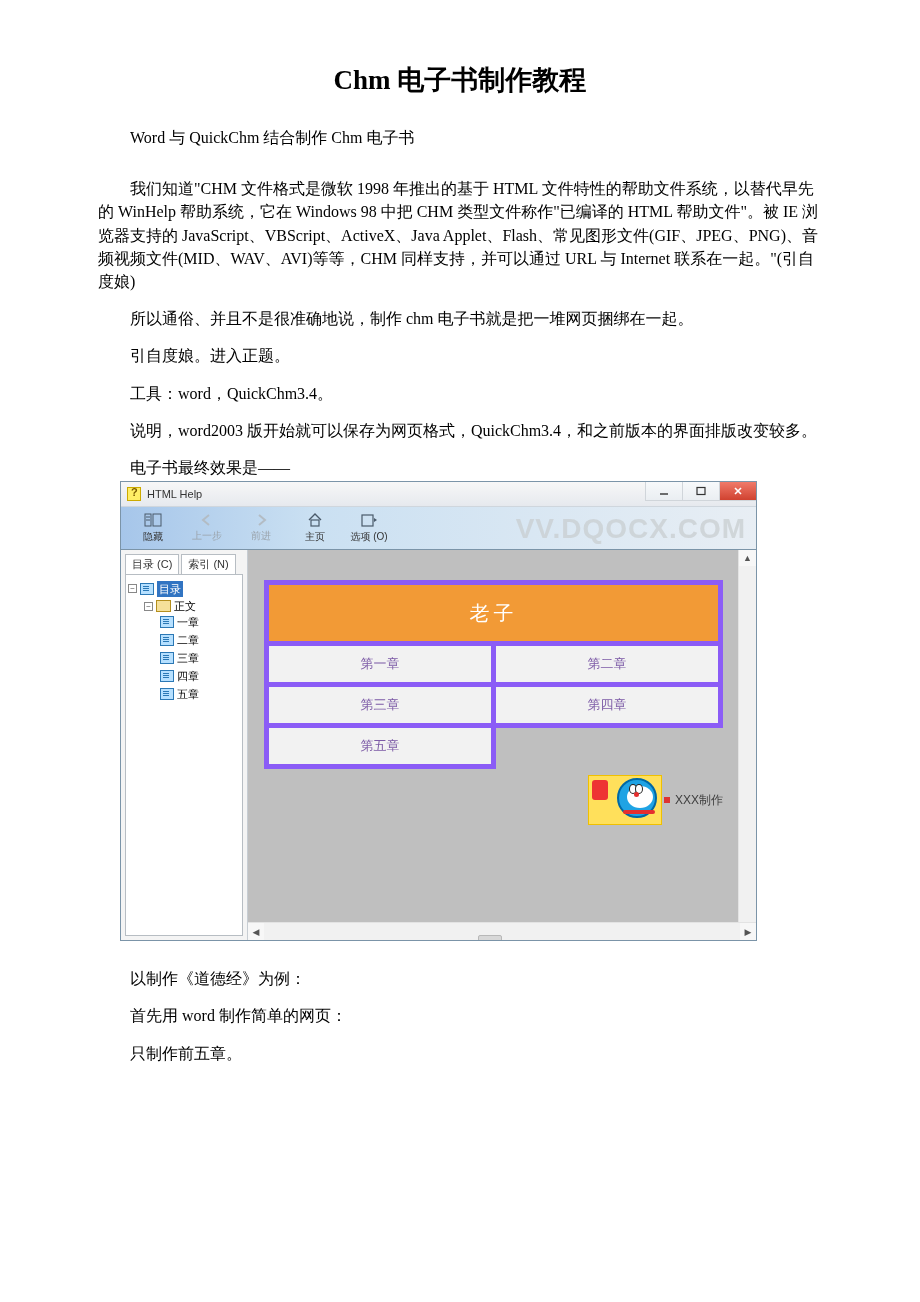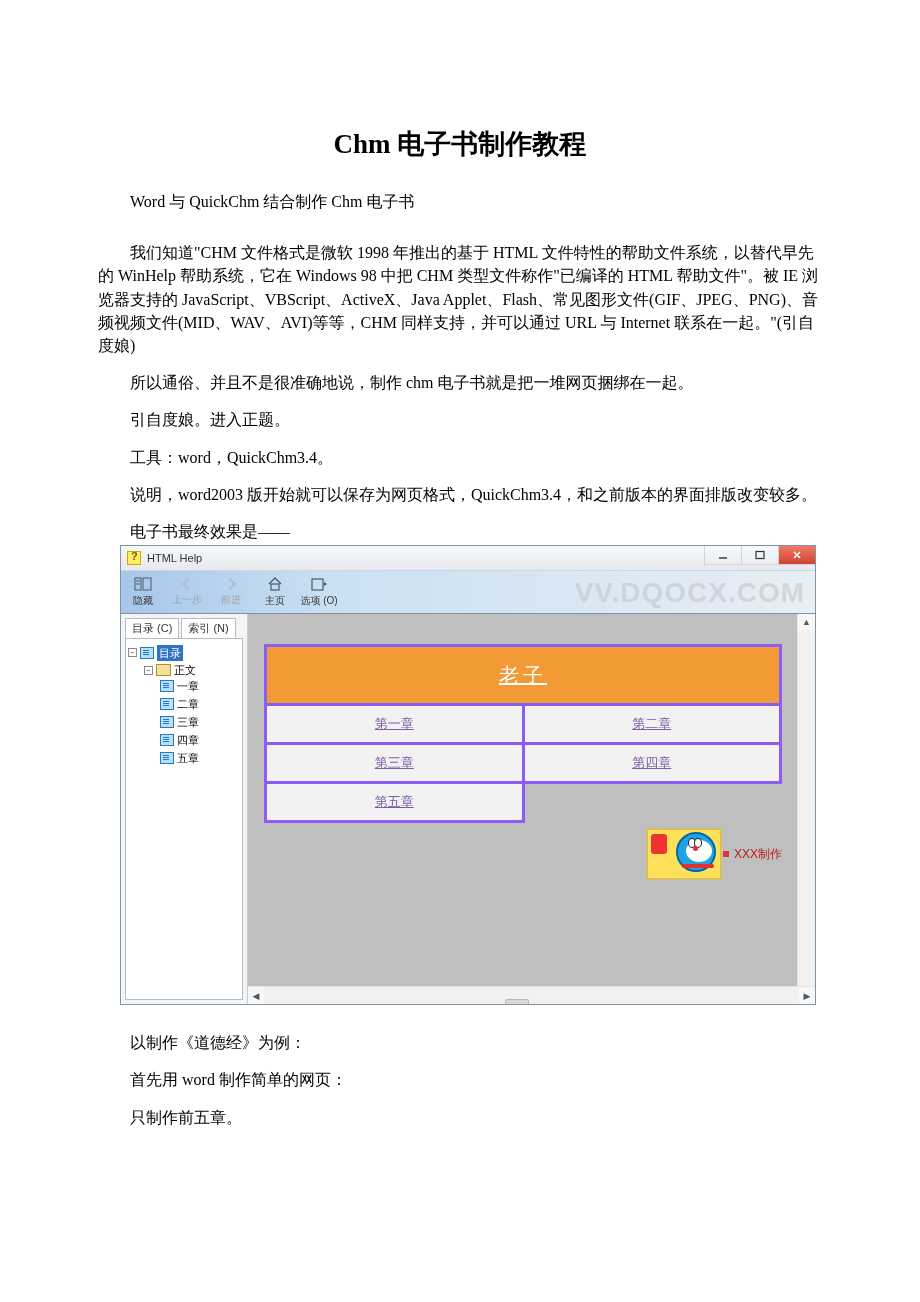--- a/index.html
+++ b/index.html
@@ -3,21 +3,21 @@
 <meta charset="utf-8">
 <style>
   body {
     margin: 0;
     padding: 0;
     background: #fff;
     font-family: "SimSun", "Times New Roman", serif;
     width: 920px;
   }
   .page {
-    padding: 108px 98px 60px 98px;
+    padding: 44px 98px 60px 98px;
     box-sizing: border-box;
     width: 920px;
   }
   .title {
     font-family: "Times New Roman", "SimSun", serif;
     font-size: 27px;
     font-weight: bold;
     text-align: center;
     margin-bottom: 28px;
   }
@@ -27,21 +27,21 @@
     line-height: 1.45;
     text-indent: 2em;
     margin: 0 0 14px 0;
   }
   .para.nogap { margin-bottom: 2px; }
   .intro-block { margin-bottom: 28px; }
 
   
   .chm-window {
     margin-left: 2em;
-    width: 696px;
+    width: 637px;
     border: 1px solid #7b94a8;
     font-family: "Microsoft YaHei", Tahoma, sans-serif;
     font-size: 11px;
     box-sizing: border-box;
     margin-bottom: 26px;
   }
   .titlebar {
     height: 24px;
     background: linear-gradient(#f7f7f7,#e6e9ee);
     display: flex;
@@ -84,20 +84,21 @@
     display:flex;
     align-items: stretch;
     border-bottom:1px solid #7b94a8;
     position: relative;
   }
   .tbtn {
     width: 44px;
     display:flex; flex-direction:column; align-items:center; justify-content:center;
     font-size:10px;
     color:#333;
+    margin-left:10px;
   }
   .tbtn.disabled { color:#9aa3ab; }
   .tbtn .tlabel { margin-top:2px; }
   .watermark {
     position:absolute;
     right:10px; top:6px;
     font-family: Arial, sans-serif;
     font-size:28px;
     letter-spacing:1px;
     color: rgba(200,205,208,0.75);
@@ -198,22 +199,21 @@
   .content-inner {
     position:absolute; left:0; top:0; right:17px; bottom:17px;
     padding: 30px 16px 10px 16px;
     box-sizing:border-box;
   }
   .book-table {
     width:100%;
     border-collapse: collapse;
   }
   .book-table td {
-    border:3px solid #8b5cf6;
-    text-decoration:underline;
+    border:5px solid #8b5cf6;
   }
   .book-header td {
     background:#f29a36;
     color:#fff;
     font-size:20px;
     text-align:center;
     height:54px;
     letter-spacing:4px;
   }
   .chapter-row td {
@@ -263,21 +263,21 @@
   }
   .dora .deco{
     position:absolute; left:3px; top:4px;
     width:16px; height:20px;
     background:#e33; border-radius:3px;
   }
   .bullet {
     display:inline-block; width:6px; height:6px; background:#d33; margin-right:3px;
     vertical-align:middle;
   }
-  .credit-txt { color:#b91c1c; font-size:12px; }
+  .credit-txt { color:#404040; font-size:12px; }
 </style>
 </head>
 <body>
 
 <div class="page">
 
   <h1 class="title">Chm 电子书制作教程</h1>
 
   <div class="intro-block">
     <p class="para">Word 与 QuickChm 结合制作 Chm 电子书</p>

